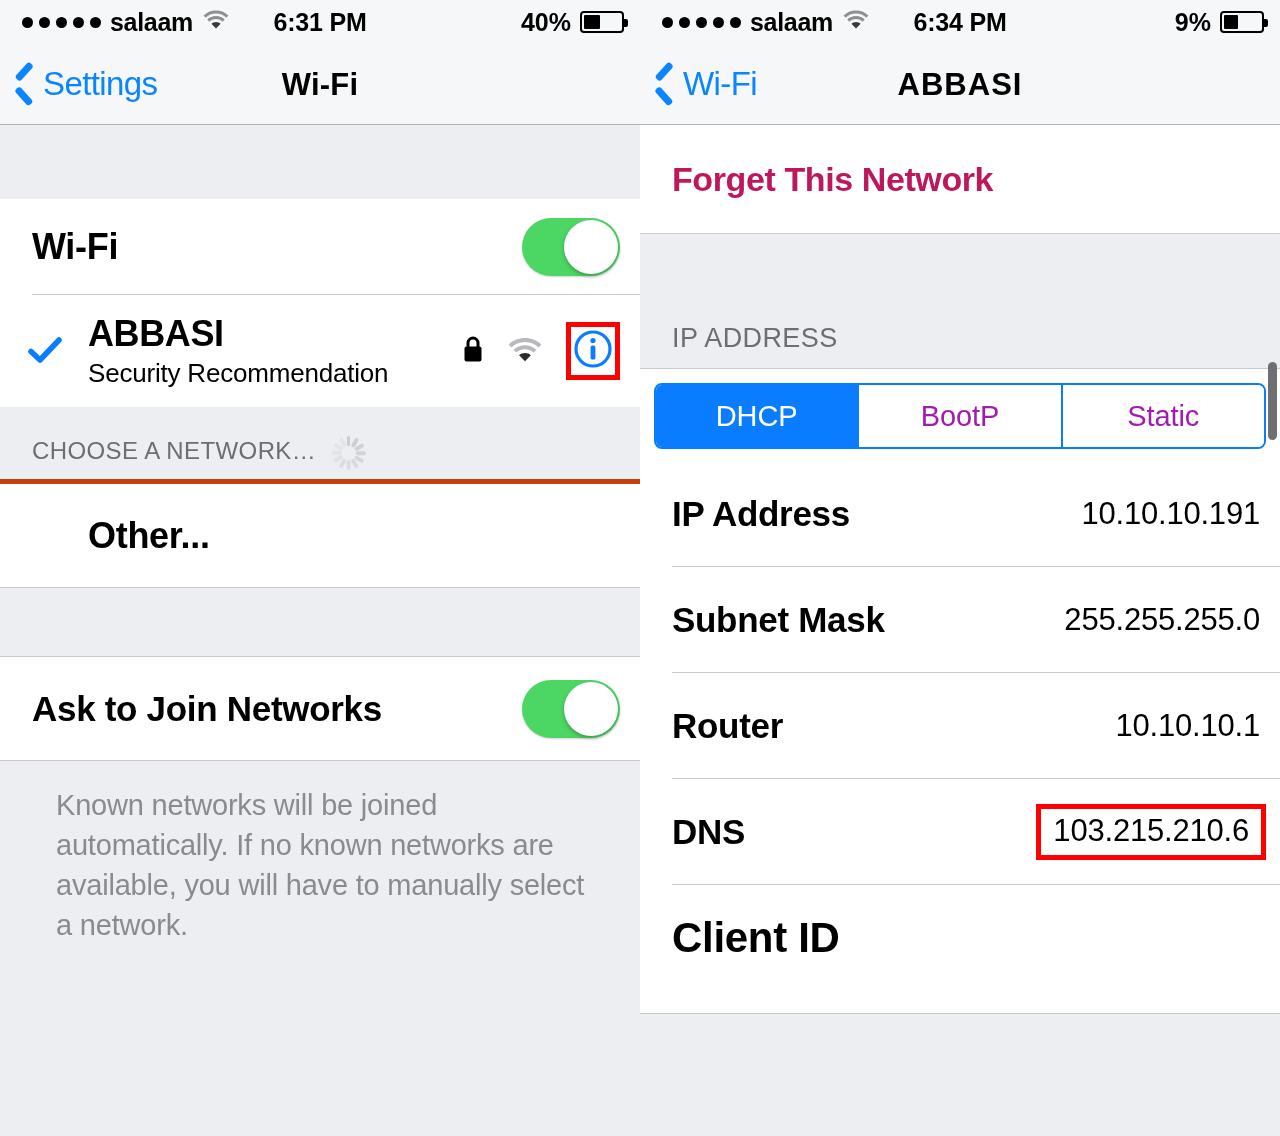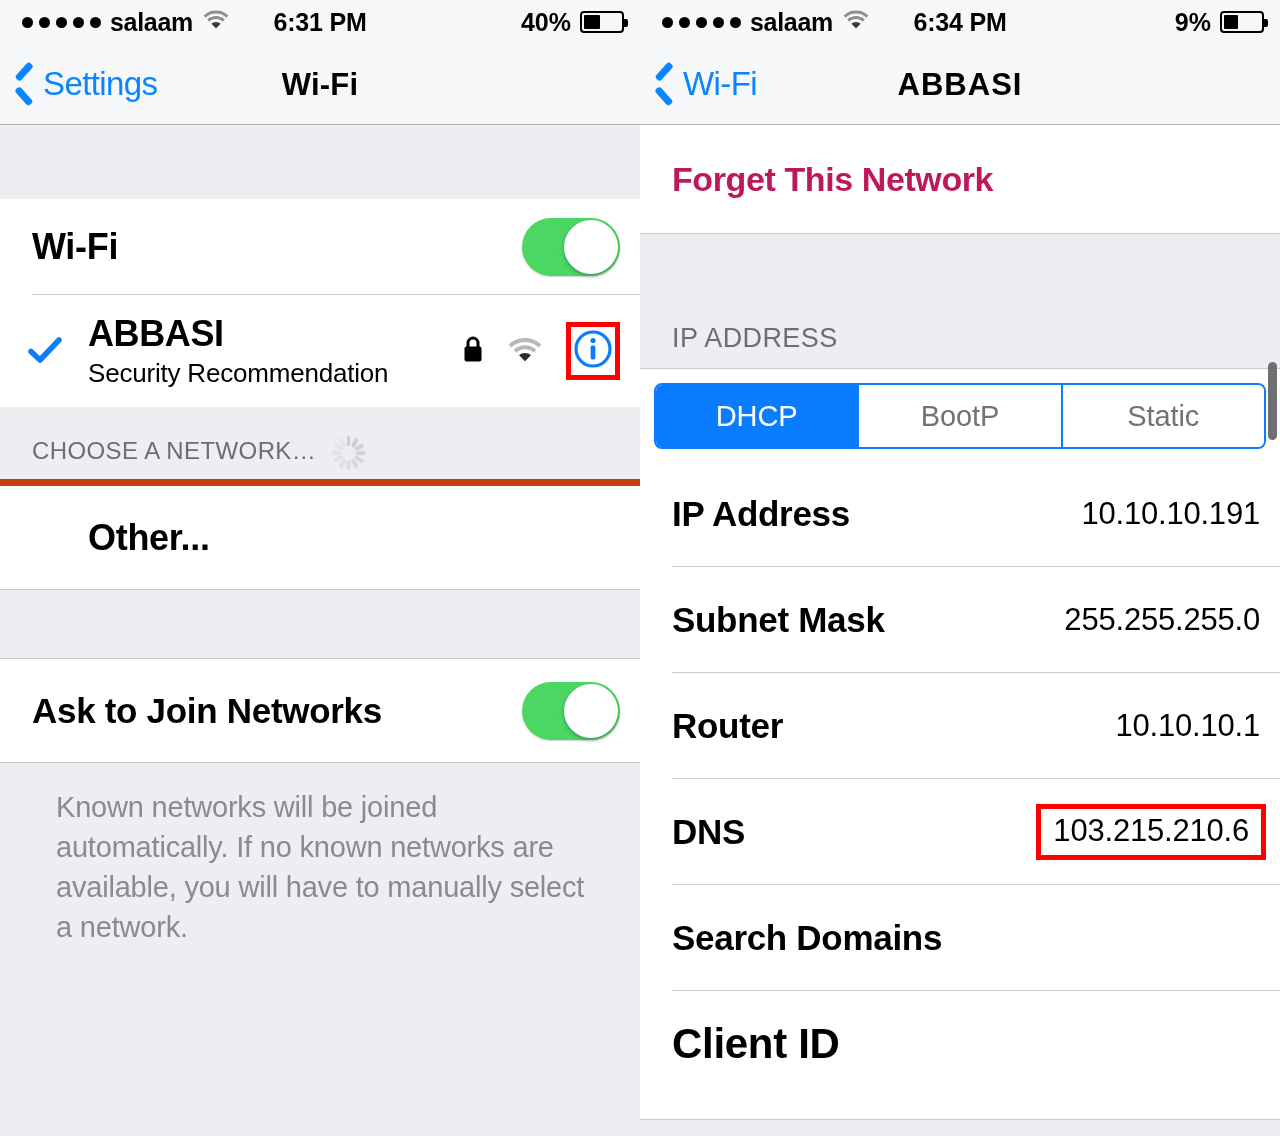--- a/index.html
+++ b/index.html
@@ -213,21 +213,21 @@
     box-sizing: border-box;
   }
   .segmented {
     display: flex; height: 66px;
     border-radius: 8px; overflow: hidden;
     border: 2px solid #0a7cff;
     box-sizing: border-box;
   }
   .seg {
     flex: 1 1 0; display: flex; align-items: center; justify-content: center;
-    font-size: 29px; color: #737373; background: #fff;
+    font-size: 29px; color: #a21caf; background: #fff;
     border-right: 2px solid #0a7cff;
     letter-spacing: -0.1px; cursor: pointer;
   }
   .seg:last-child { border-right: none; }
   .seg.active { background: #0a7cff; color: #fff; }
 
   
   .val-hl {
     border: 5px solid #ff0000;
     padding: 4px 12px 6px 12px;
@@ -345,21 +345,21 @@
         <i style="transform:rotate(150deg);opacity:.56"></i>
         <i style="transform:rotate(180deg);opacity:.48"></i>
         <i style="transform:rotate(210deg);opacity:.42"></i>
         <i style="transform:rotate(240deg);opacity:.36"></i>
         <i style="transform:rotate(270deg);opacity:.30"></i>
         <i style="transform:rotate(300deg);opacity:.26"></i>
         <i style="transform:rotate(330deg);opacity:.22"></i>
       </span>
     </div>
 
-    <div class="group" style="border-top:7px solid #c2410c;border-bottom:1px solid #c9c9cc">
+    <div class="group" style="border-top:5px solid #c2410c;border-bottom:1px solid #c9c9cc">
       <div class="row" style="height:103px">
         <span class="row-title" style="margin-left:56px;font-size:36px;font-weight:bold">Other...</span>
       </div>
     </div>
 
     <div class="gap" style="height:68px"></div>
 
     <div class="group" style="border-top:1px solid #c9c9cc;border-bottom:1px solid #c9c9cc">
       <div class="row" style="height:103px">
         <span class="row-title bold" style="font-size:35px">Ask to Join Networks</span>
@@ -451,26 +451,20 @@
 
       <div class="row" style="height:106px">
         <span class="row-title bold" style="font-size:35px">DNS</span>
         <span class="spacer"></span>
         <span class="val-hl">
           <span class="row-value">103.215.210.6</span>
         </span>
         <i class="sep"></i>
       </div>
 
-      <div class="row" style="height:106px">
-        <span class="row-title bold" style="font-size:35px">Search Domains</span>
-        <span class="spacer"></span>
-        <span class="row-value"></span>
-        <i class="sep"></i>
-      </div>
 
       <div class="row" style="height:106px">
         <span class="row-title bold" style="font-size:42px">Client ID</span>
         <span class="spacer"></span>
         <span class="row-value"></span>
       </div>
 
       <div style="height:22px;background:#fff;border-bottom:1px solid #c9c9cc"></div>
     </div>
 

